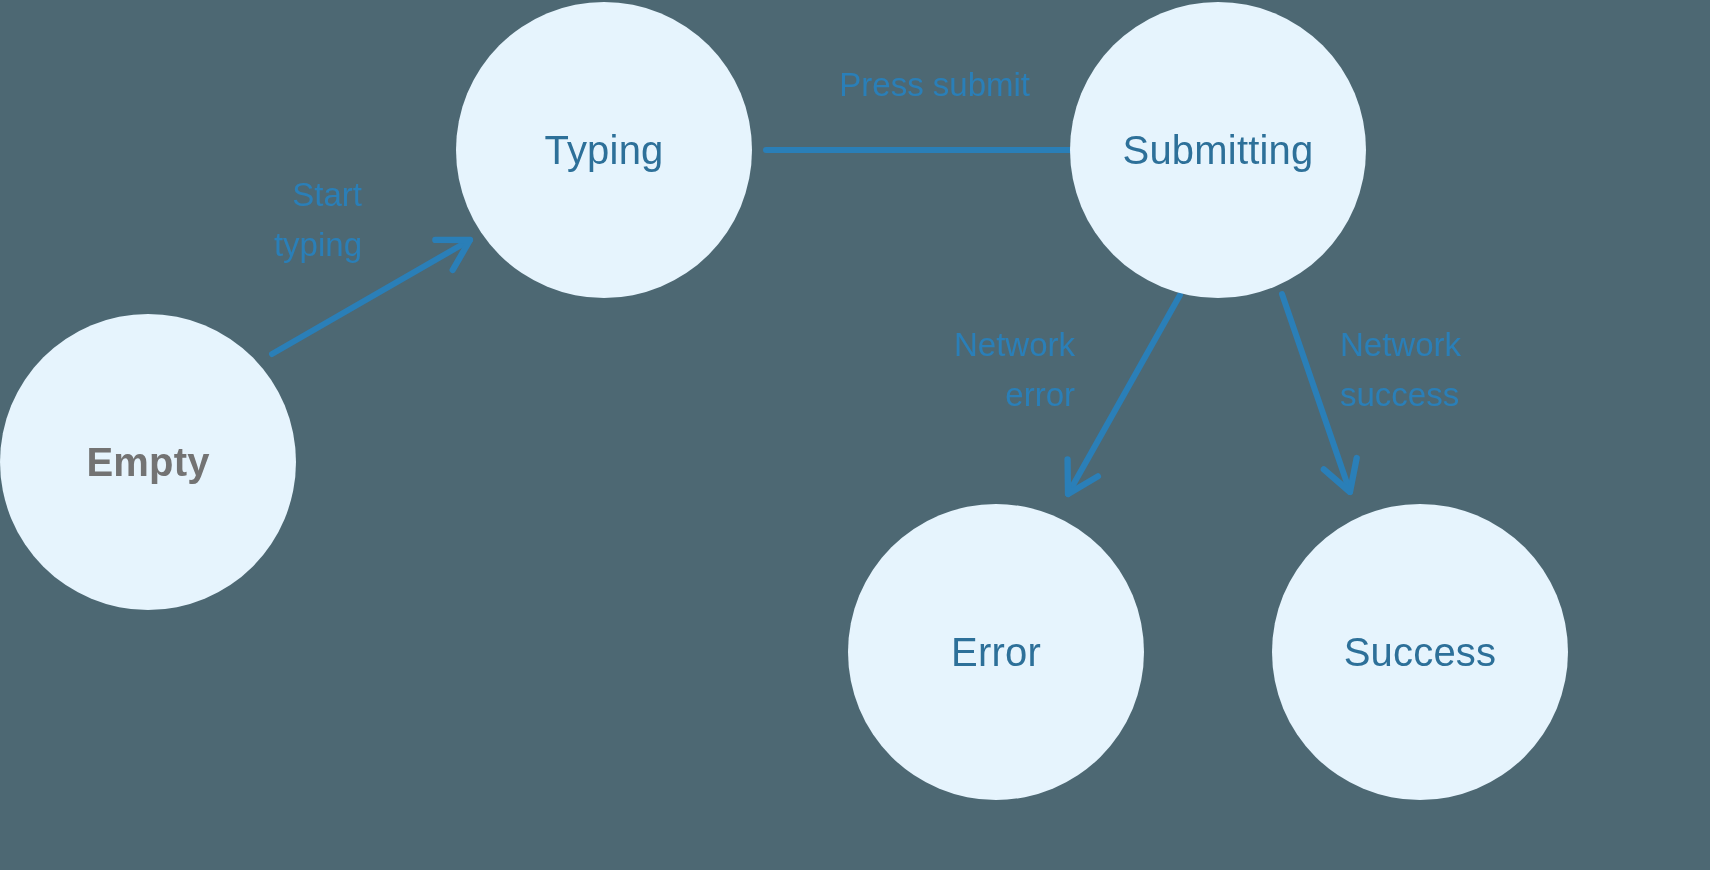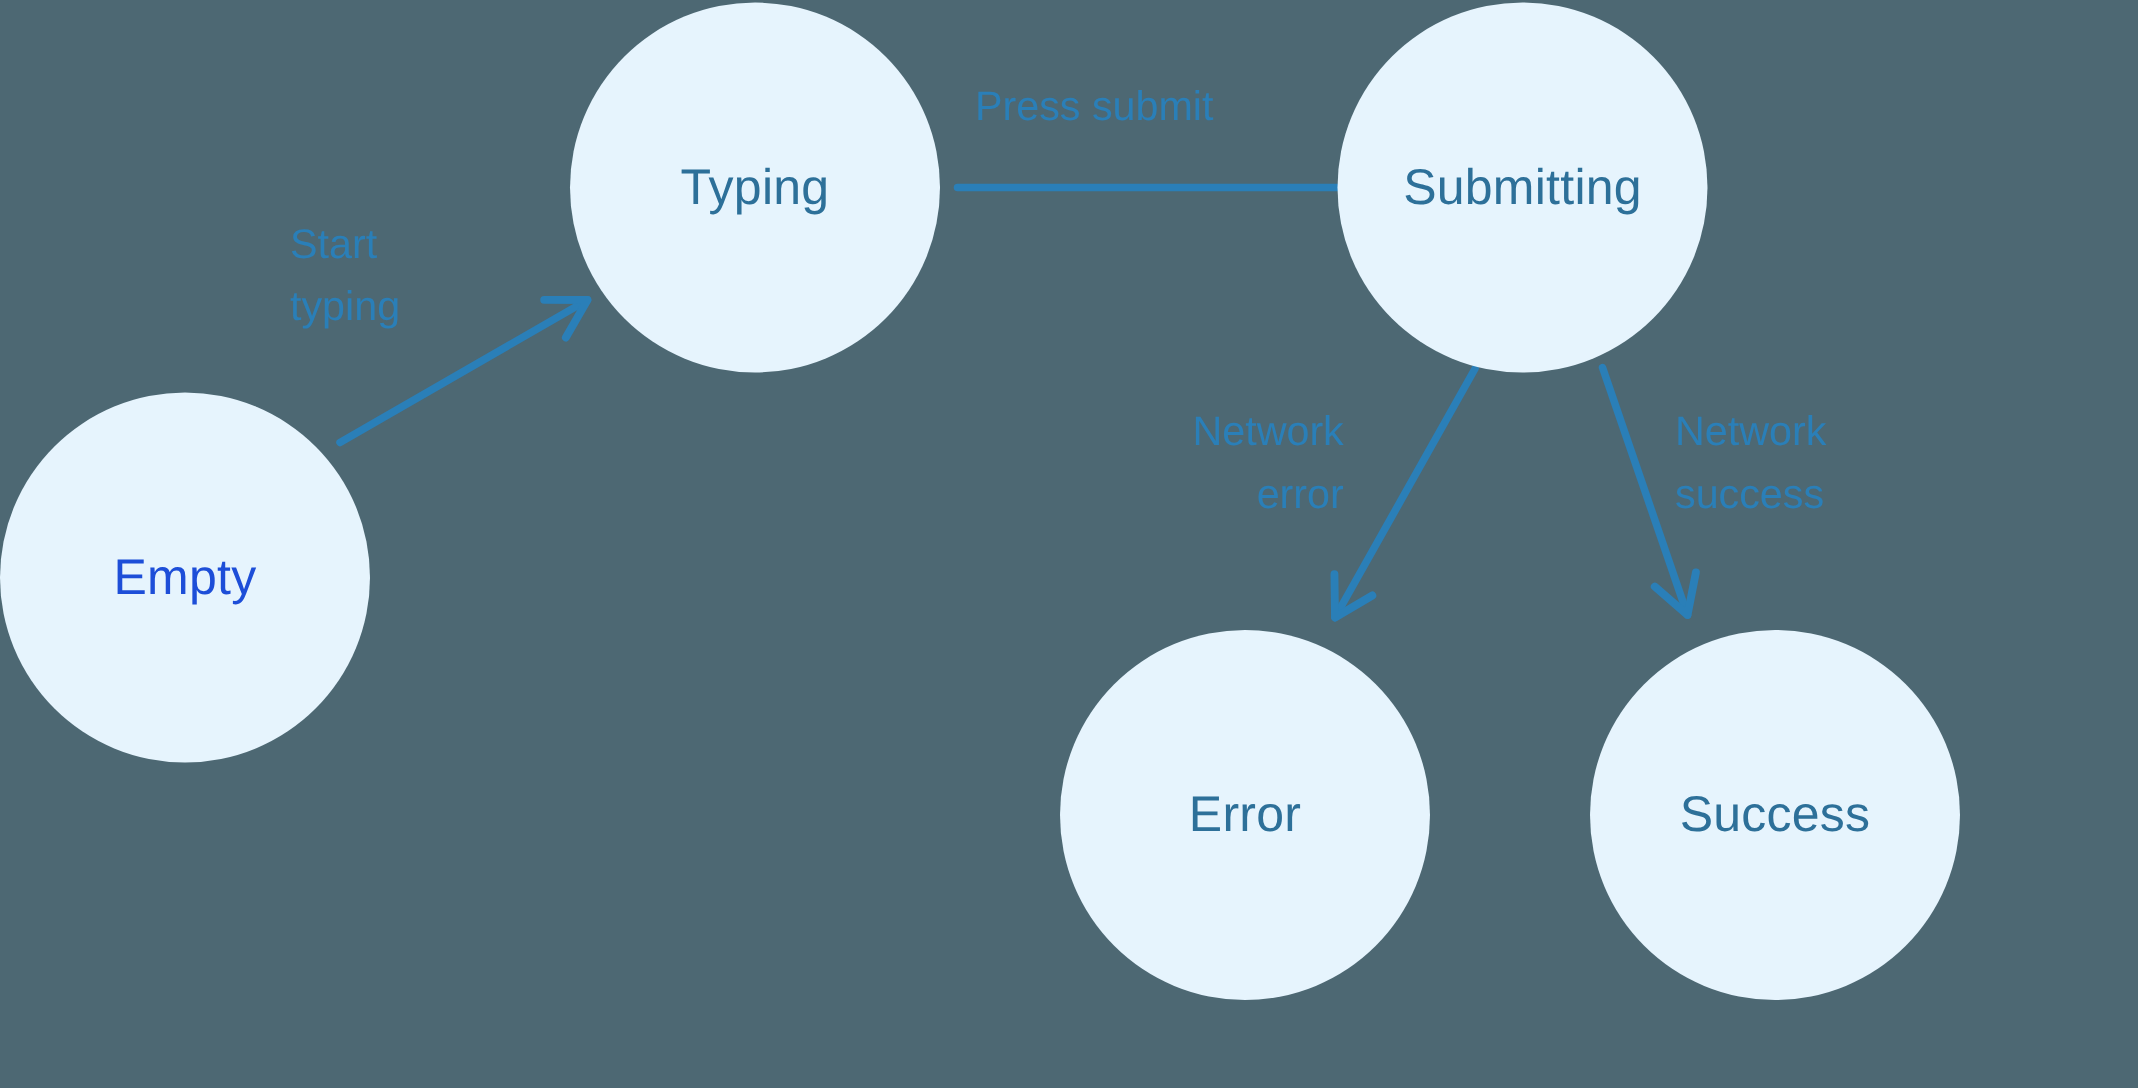--- a/index.html
+++ b/index.html
@@ -39,21 +39,21 @@
     white-space: nowrap;
   }
   .edge-label {
     position: absolute;
     color: #2a7fb8;
     font-size: 33px;
     font-weight: 400;
     line-height: 1.52;
     white-space: pre-line;
   }
-  .edge-label.align-center { text-align: left; }
+  .edge-label.align-center { text-align: right; }
   .edge-label.align-right  { text-align: right; }
   .edge-label.align-left   { text-align: left; }
 </style>
 </head>
 <body>
 
 <div id="stage">
 
   <svg id="edges" viewBox="0 0 1710 870" xmlns="http://www.w3.org/2000/svg">
     <defs>
@@ -64,21 +64,21 @@
     <g id="edge-lines" stroke="#2a7fb8" stroke-width="6" stroke-linecap="round" fill="none" marker-end="url(#arrowhead)">
         <line x1="272" y1="354" x2="470" y2="240" stroke="#2a7fb8"></line>
         <line x1="766" y1="150" x2="1152" y2="150" stroke="#2a7fb8"></line>
         <line x1="1180" y1="295" x2="1068" y2="494" stroke="#2a7fb8"></line>
         <line x1="1282" y1="294" x2="1350" y2="492" stroke="#2a7fb8"></line>
       </g>
   </svg>
 
   <div id="nodes">
       <div class="node" style="left: 0px; top: 314px; width: 296px; height: 296px; background: rgb(230, 244, 253);">
-        <span class="node-label" style="color: #1d4ed8;">Empty</span>
+        <span class="node-label" style="color: #737373; font-weight: bold;">Empty</span>
       </div>
       <div class="node" style="left: 456px; top: 2px; width: 296px; height: 296px; background: rgb(230, 244, 253);">
         <span class="node-label" style="color: rgb(45, 112, 153);">Typing</span>
       </div>
       <div class="node" style="left: 1070px; top: 2px; width: 296px; height: 296px; background: rgb(230, 244, 253);">
         <span class="node-label" style="color: rgb(45, 112, 153);">Submitting</span>
       </div>
       <div class="node" style="left: 848px; top: 504px; width: 296px; height: 296px; background: rgb(230, 244, 253);">
         <span class="node-label" style="color: rgb(45, 112, 153);">Error</span>
       </div>

